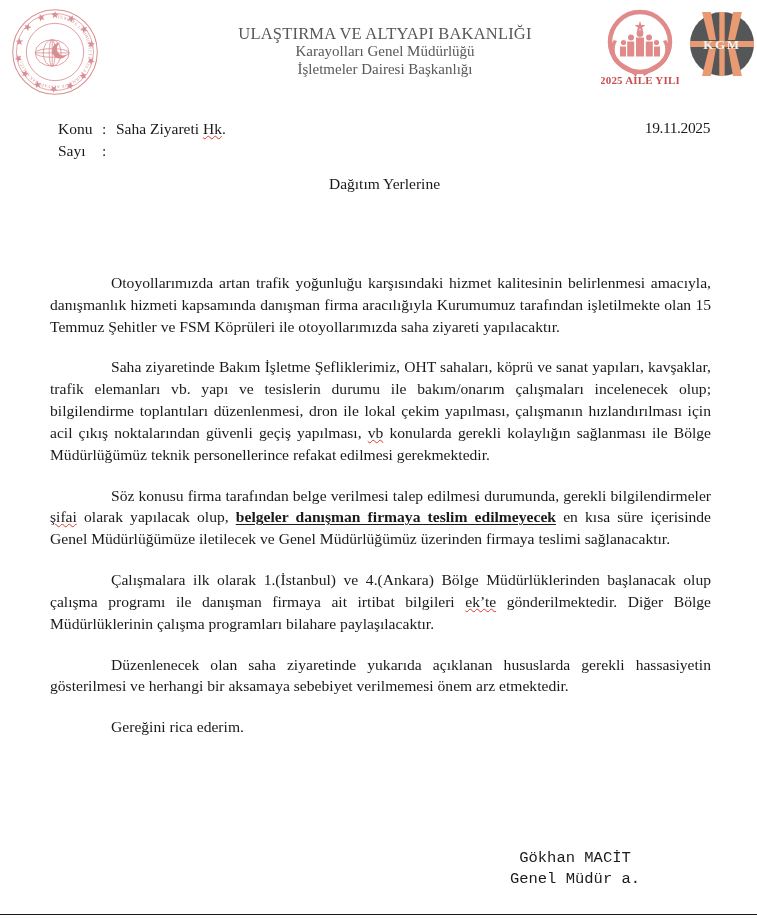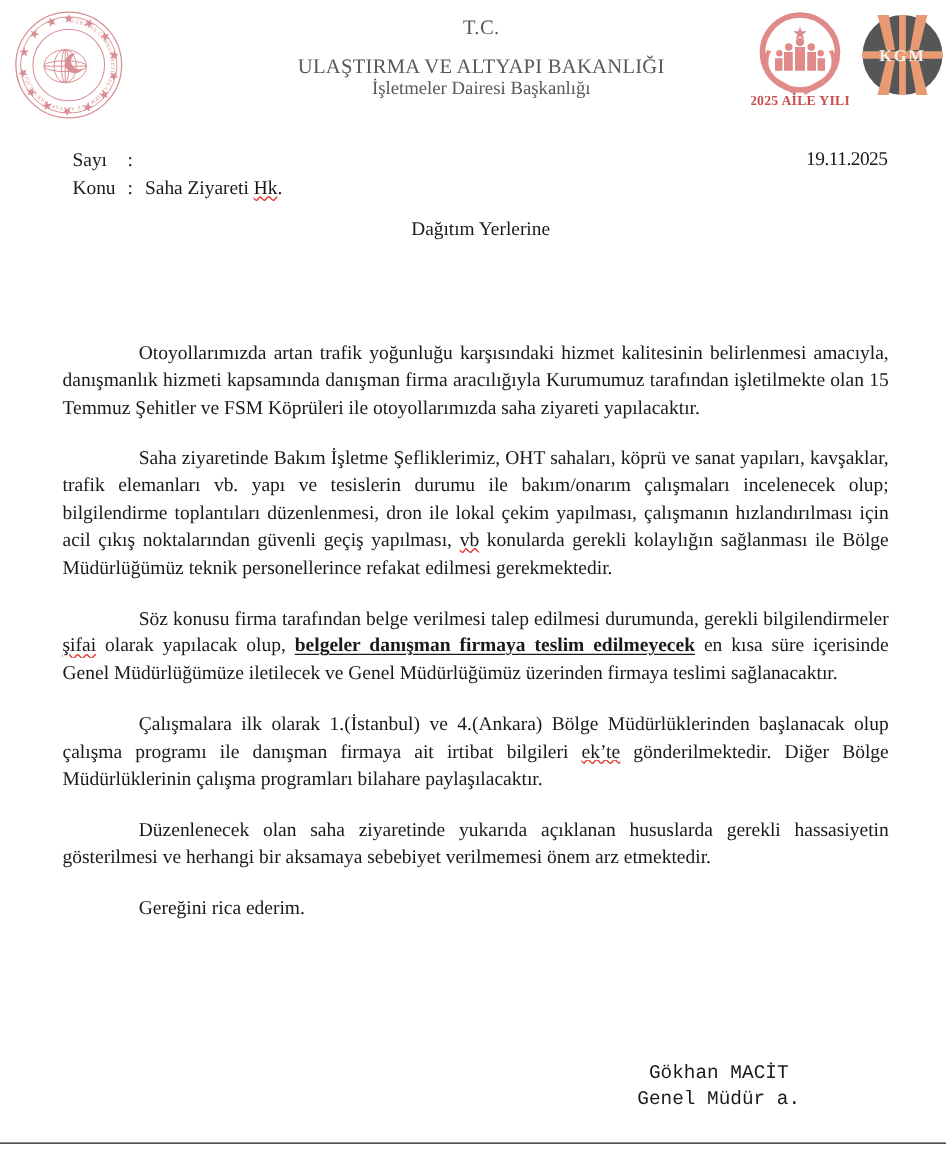--- a/index.html
+++ b/index.html
@@ -211,22 +211,22 @@
       <ellipse cx="47" cy="51" rx="18" ry="4.6"></ellipse>
       <ellipse cx="47" cy="51" rx="9.5" ry="14"></ellipse>
       <ellipse cx="47" cy="51" rx="3.2" ry="14"></ellipse>
       <line x1="29" y1="51" x2="65" y2="51"></line>
       <line x1="47" y1="37" x2="47" y2="65"></line>
     </g>
     <path d="M 56,40 a 8.5,8.5 0 1,0 6.5,13 a 6.6,6.6 0 1,1 -6.5,-13 z" fill="#d98e93"></path>
   </svg>
 
   <div class="header-titles">
-    <div class="title-tc">T.C.</div>
     <div class="title-ministry">ULAŞTIRMA VE ALTYAPI BAKANLIĞI</div>
+    <div class="title-dept">Karayolları Genel Müdürlüğü</div>
     <div class="title-sub">İşletmeler Dairesi Başkanlığı</div>
   </div>
 
   <svg class="logo-aile" viewBox="0 0 78 80">
     <circle cx="39" cy="34" r="30" fill="none" stroke="#e08a8a" stroke-width="4.5"></circle>
     <g fill="#e08a8a">
       <polygon points="39,13 40.3,17 44.5,17 41.1,19.5 42.4,23.5 39,21 35.6,23.5 36.9,19.5 33.5,17 37.7,17"></polygon>
       <circle cx="39" cy="25.5" r="3.4"></circle>
       <circle cx="30" cy="29.5" r="3.0"></circle>
       <circle cx="48" cy="29.5" r="3.0"></circle>
@@ -253,24 +253,24 @@
       <rect x="2" y="31" width="64" height="6"></rect>
       <rect x="31.3" y="2" width="5.4" height="64"></rect>
     </g>
     <text x="34" y="39" text-anchor="middle" font-family="Liberation Serif, serif" font-size="13" font-weight="bold" fill="#f2f2f2" letter-spacing="1.6">KGM</text>
   </svg>
 </div>
 
 <div class="meta">
   <div class="meta-rows">
     <div class="meta-row">
-      <span class="meta-label">Sayı</span><span class="meta-colon">:</span><span></span>
+      <span class="meta-label">Konu</span><span class="meta-colon">:</span><span>Saha Ziyareti </span><span class="squiggle">Hk</span><span>.</span>
     </div>
     <div class="meta-row">
-      <span class="meta-label">Konu</span><span class="meta-colon">:</span><span>Saha Ziyareti </span><span class="squiggle">Hk</span><span>.</span>
+      <span class="meta-label">Sayı</span><span class="meta-colon">:</span><span></span>
     </div>
   </div>
   <div class="meta-date">19.11.2025</div>
 </div>
 
 <div class="addressee">Dağıtım Yerlerine</div>
 
 <div class="body-area">
 
   <p class="para">Otoyollarımızda artan trafik yoğunluğu karşısındaki hizmet kalitesinin belirlenmesi amacıyla, danışmanlık hizmeti kapsamında danışman firma aracılığıyla Kurumumuz tarafından işletilmekte olan 15 Temmuz Şehitler ve FSM Köprüleri ile otoyollarımızda saha ziyareti yapılacaktır.</p>

